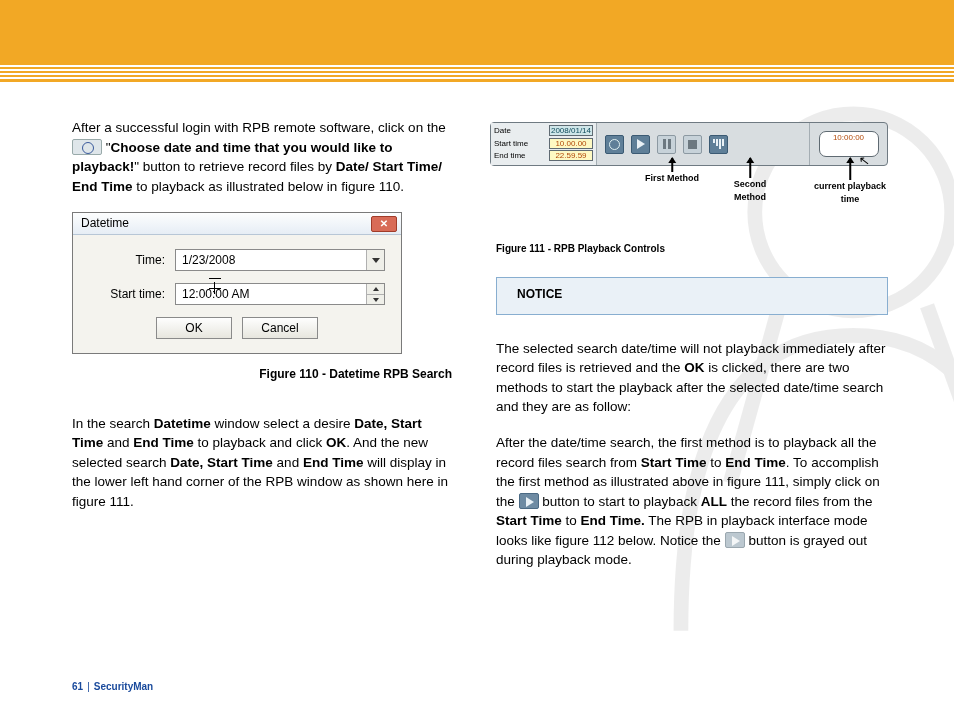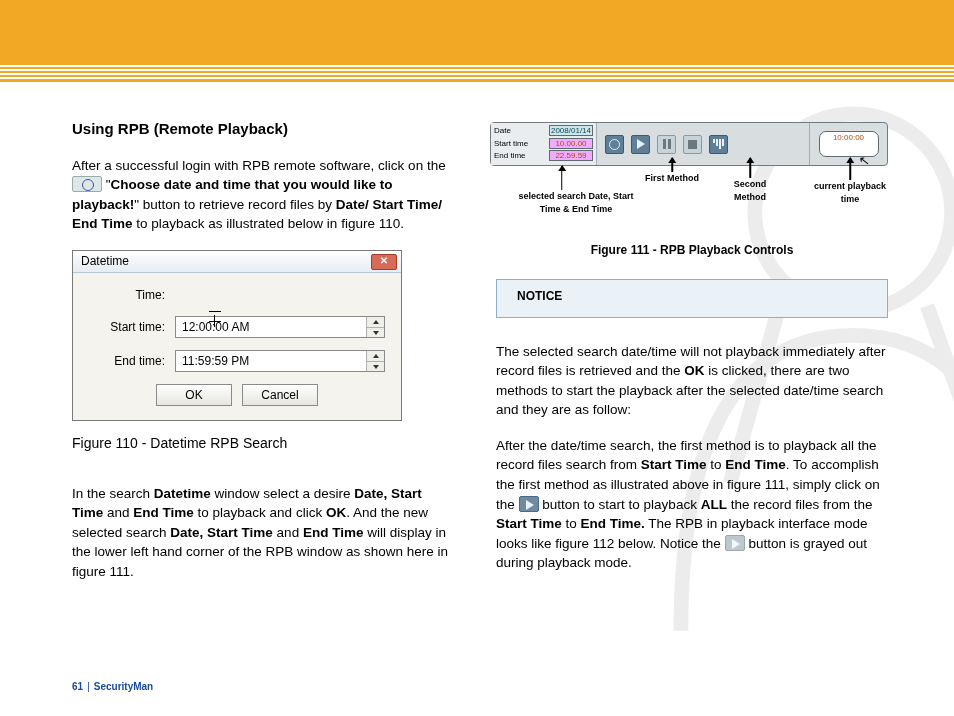--- a/index.html
+++ b/index.html
@@ -159,23 +159,23 @@
   .dlg-buttons {
     display:flex; justify-content:center; gap:10px; margin-top:4px;
   }
   .dlg-btn {
     width: 76px; height: 22px;
     border:1px solid #8a8a8a;
     background: linear-gradient(#fefefe,#e7e6de);
     text-align:center; line-height:20px;
   }
   .fig-caption {
-    text-align:left;
-    font-size: 14px;
-    font-weight:400;
+    text-align:right;
+    font-size: 12px;
+    font-weight:700;
     margin: 12px 0 30px;
   }
 
   
   .pbc-wrap { margin: 4px 0 4px -6px; }
   .pbc {
     width: 398px;
     border: 1.5px solid #6f7a82;
     border-radius: 4px;
     background: #d8dde0;
@@ -188,21 +188,21 @@
     background:#e9edef;
     border-right:1px solid #a4adb3;
     font-family: Tahoma, Arial, sans-serif;
     font-size: 8px;
     padding: 2px 3px;
   }
   .pbc-left .lrow { display:flex; align-items:center; gap:16px; margin-bottom:1px; }
   .pbc-left .ll { width: 39px; }
   .pbc-left .box {
     flex:1; height:11px; border:1px solid #5f6a72;
-    background:#f0abfc; text-align:center; line-height:9px;
+    background:#fef9c3; text-align:center; line-height:9px;
     color:#b24a0a; font-size:8px;
   }
   .pbc-left .box.date { background:#cfe6e9; color:#0d4a5a; }
   .pbc-mid {
     flex:1; display:flex; align-items:center; gap:7px; padding:0 8px;
   }
   .pbtn {
     width:19px; height:19px;
     background:#5f7f98; border:1px solid #3b5a73;
     border-radius:2px;
@@ -258,22 +258,22 @@
   .a4 { left: 320px; top: 14px; width:80px; }
   .a4 .arrow { height: 22px; top:-22px; }
 
   .cursor-pointer {
     position:absolute; right:18px; top:30px;
     font-size:13px; color:#000;
     transform: rotate(-8deg);
   }
 
   .fig-caption2 {
-    text-align:center;
-    font-size:12px;
+    text-align:left;
+    font-size:10px;
     font-weight:700;
     margin: 6px 0 20px;
   }
 
   
   .notice {
     border: 1px solid #88aed0;
     background: #eaf1f7;
     padding: 8px 12px 10px 12px;
     margin-bottom: 24px;
@@ -304,61 +304,54 @@
     <circle cx="120" cy="70" r="40"></circle>
     <path d="M50 240 C50 150 80 120 120 120 C160 120 190 150 190 240"></path>
     <path d="M90 108 L70 180"></path>
     <path d="M150 108 L176 180"></path>
   </g>
 </svg>
 
 <div class="page">
 
   <div class="col">
-    <h2>Using RPB (Remote Playback)</h2>
 
     <p>
       <span>After a successful login with RPB remote software, click on the </span>
       <span class="inline-icon clock"></span>
       <span> "</span><b>Choose date and time that you would like to playback!</b><span>" button to retrieve record files by </span><b>Date/ Start Time/ End Time</b><span> to playback as illustrated below in figure 110.</span>
     </p>
 
     <div class="dlg-wrap">
       <div class="dlg">
         <div class="dlg-title">
           <span>Datetime</span>
           <div class="dlg-close">✕</div>
         </div>
         <div class="dlg-body">
           <div class="dlg-row">
             <div class="dlg-label">Time:</div>
+            <div class="dlg-field">
+              <span>1/23/2008</span>
+              <div class="arrow-down"></div>
+            </div>
           </div>
           <div class="dlg-row">
             <div class="dlg-label">Start time:</div>
             <div class="dlg-field" style="position:relative;">
               <span>12:00:00 AM</span>
               <div class="dlg-cursor">
                   <div class="v"></div>
                 </div>
               <div class="spinners">
                   <div class="up"></div>
                   <div class="dn"></div>
                 </div>
             </div>
           </div>
-          <div class="dlg-row">
-            <div class="dlg-label">End time:</div>
-            <div class="dlg-field">
-              <span>11:59:59 PM</span>
-              <div class="spinners">
-                  <div class="up"></div>
-                  <div class="dn"></div>
-                </div>
-            </div>
-          </div>
           <div class="dlg-buttons">
             <div class="dlg-btn">OK</div>
             <div class="dlg-btn">Cancel</div>
           </div>
         </div>
       </div>
     </div>
     <div class="fig-caption">Figure 110 - Datetime RPB Search</div>
 
     <p>
@@ -405,21 +398,20 @@
                 <span></span>
               </div>
             </div>
         </div>
         <div class="pbc-right">
           <div class="tbox">10:00:00</div>
         </div>
         <span class="cursor-pointer">↖</span>
       </div>
       <div class="pbc-annot">
-        <div class="annot a1"><div class="arrow"></div><span>selected search Date, Start Time &amp; End Time</span></div>
         <div class="annot a2"><div class="arrow"></div><span>First Method</span></div>
         <div class="annot a3"><div class="arrow"></div><span>Second Method</span></div>
         <div class="annot a4"><div class="arrow"></div><span>current playback time</span></div>
       </div>
     </div>
     <div class="fig-caption2">Figure 111 - RPB Playback Controls</div>
 
     <div class="notice">
       <span class="nt">NOTICE</span>
     </div>

